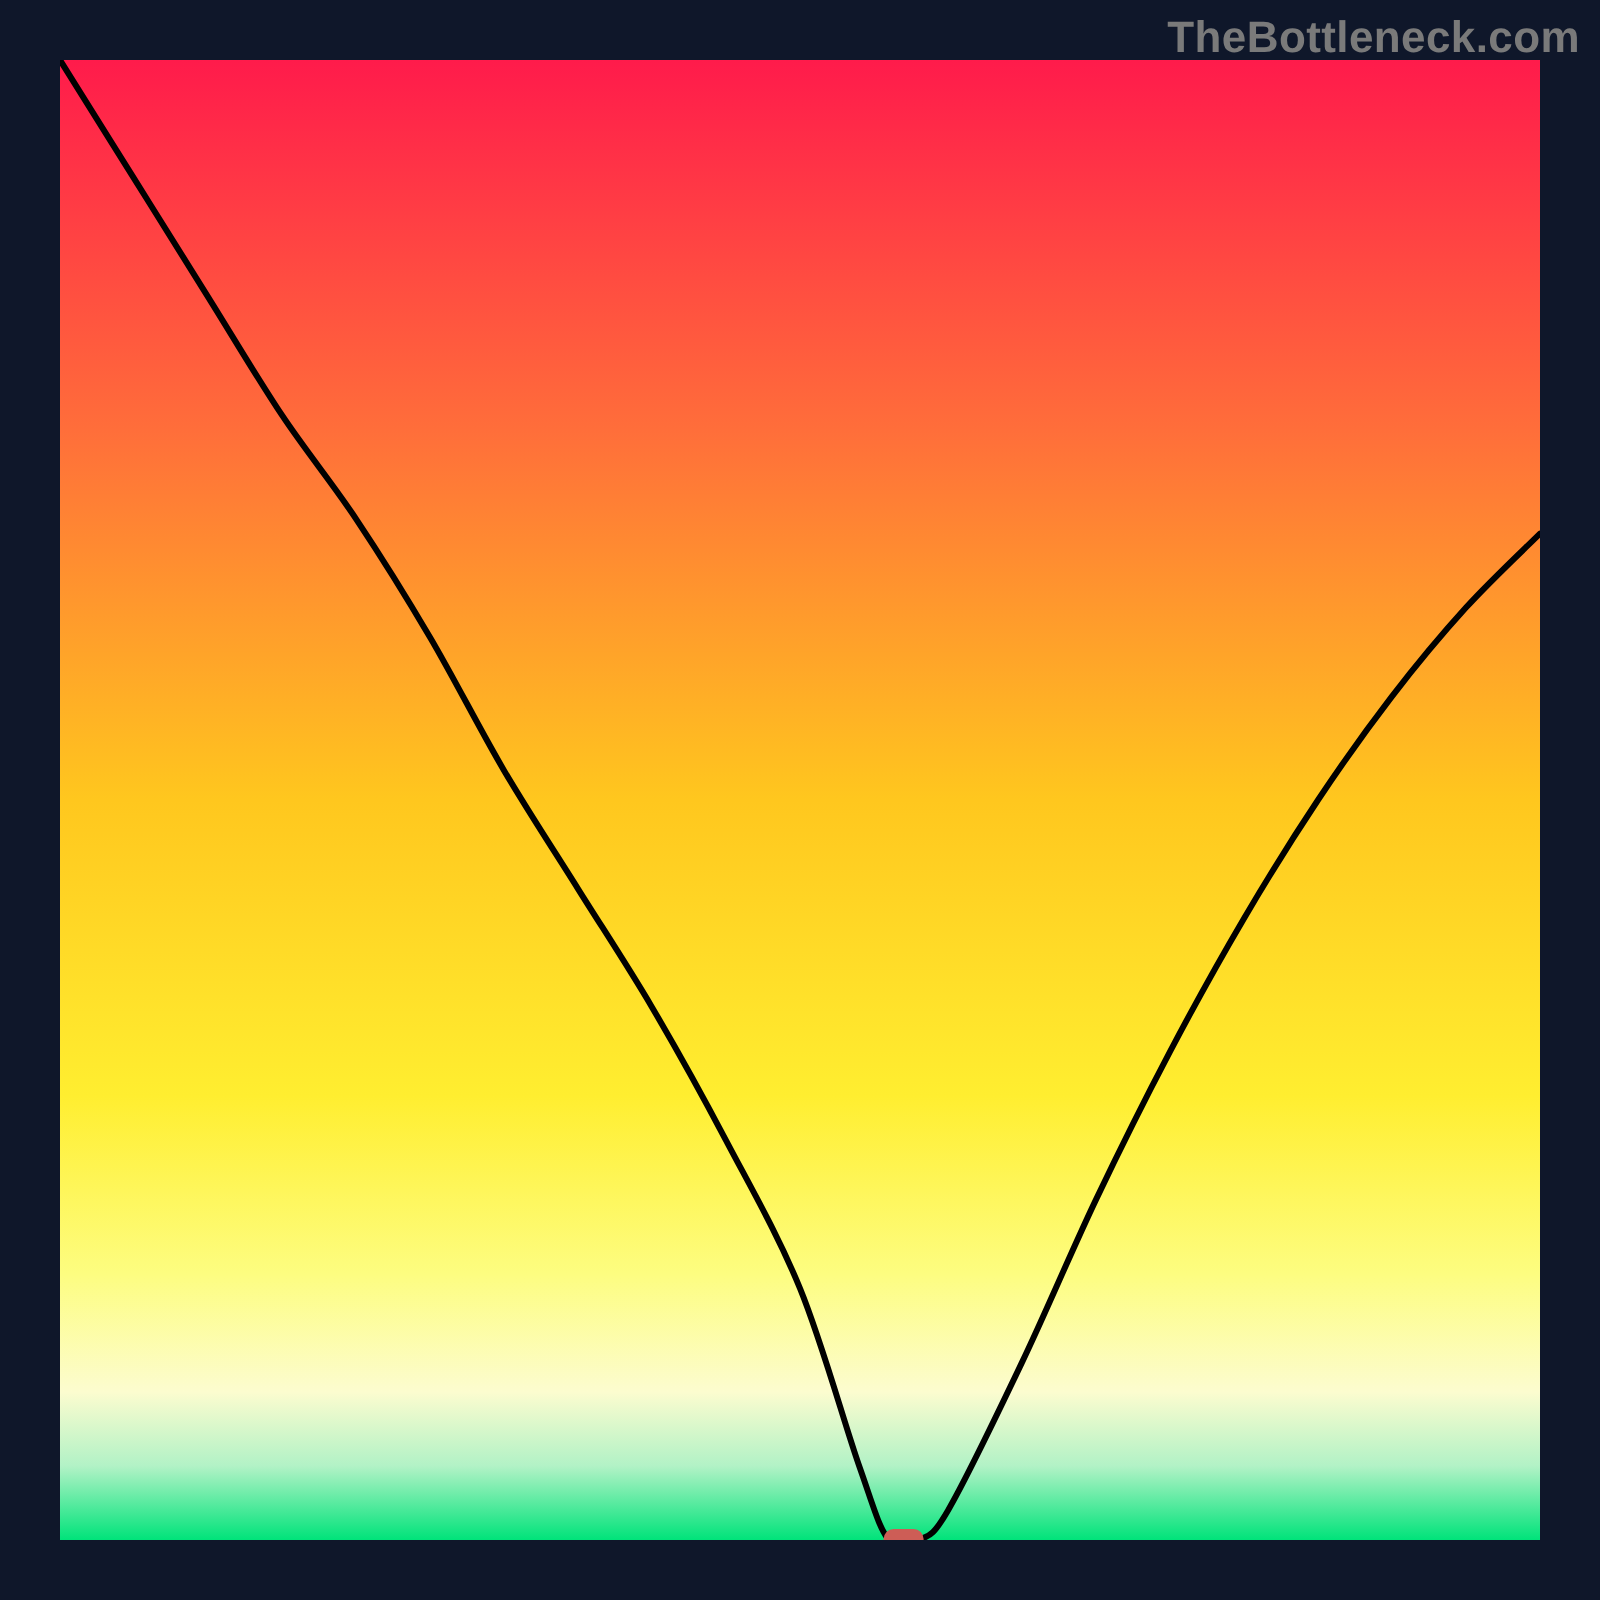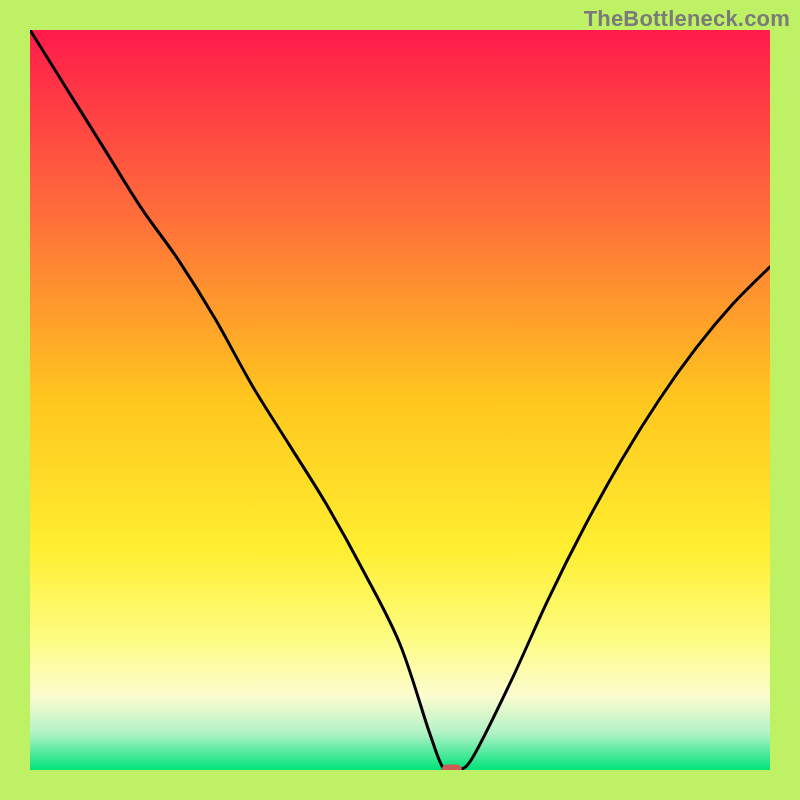--- a/index.html
+++ b/index.html
@@ -7,21 +7,21 @@
     padding: 0;
     width: 800px;
     height: 800px;
     background: #000;
     overflow: hidden;
   }
   .frame {
     position: relative;
     width: 800px;
     height: 800px;
-    background: #bef264;
+    background: #0f172a;
   }
   .plot {
     position: absolute;
     left: 30px;
     top: 30px;
     width: 740px;
     height: 740px;
   }
   .watermark {
     position: absolute;

